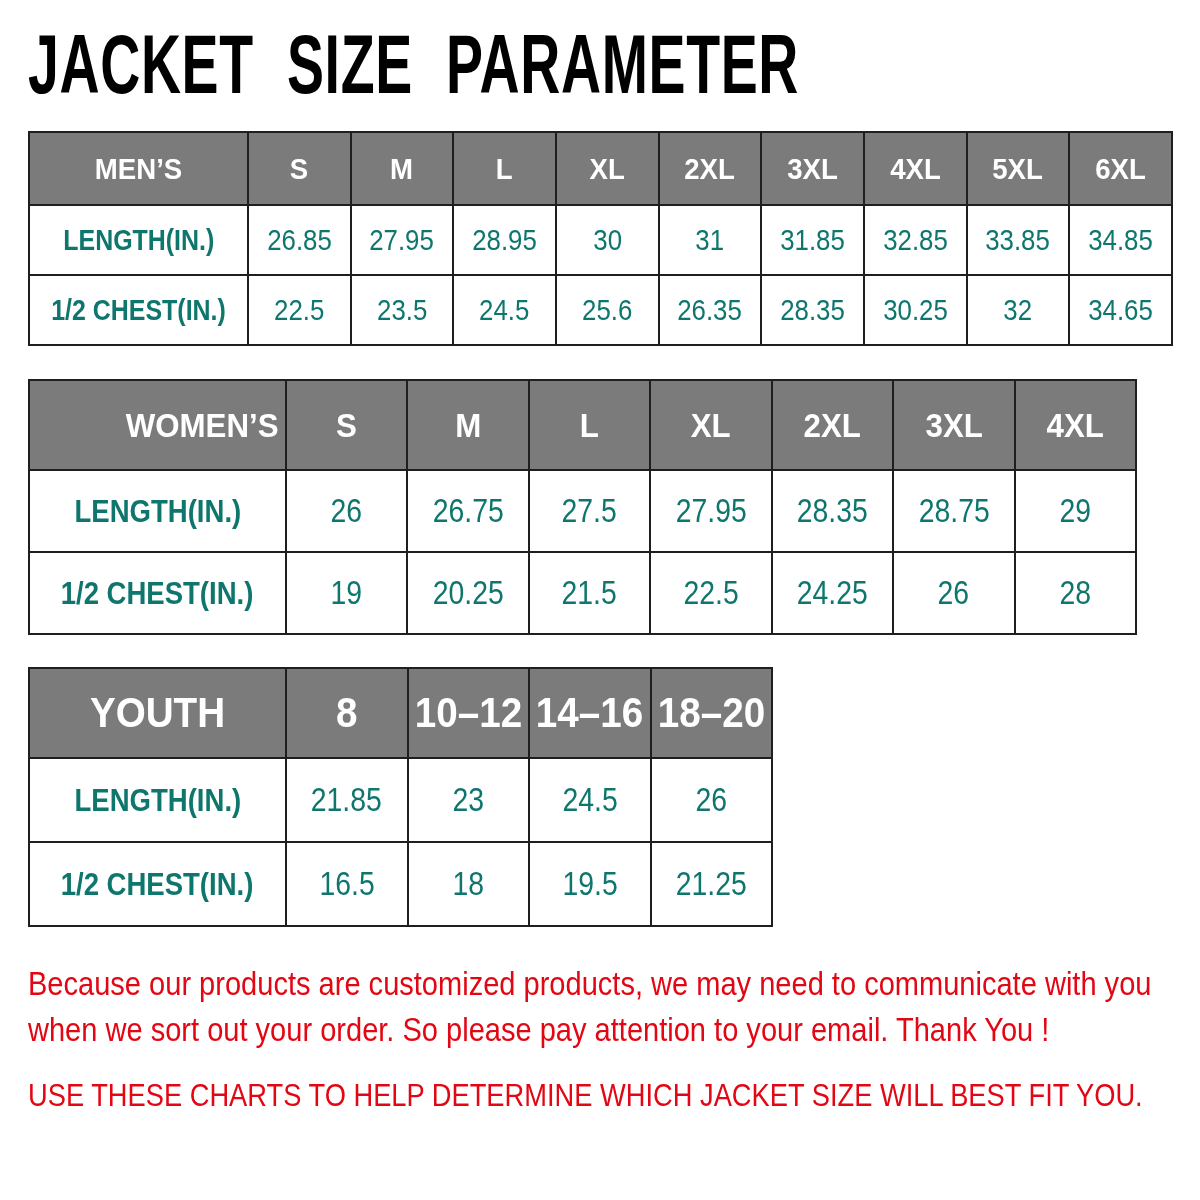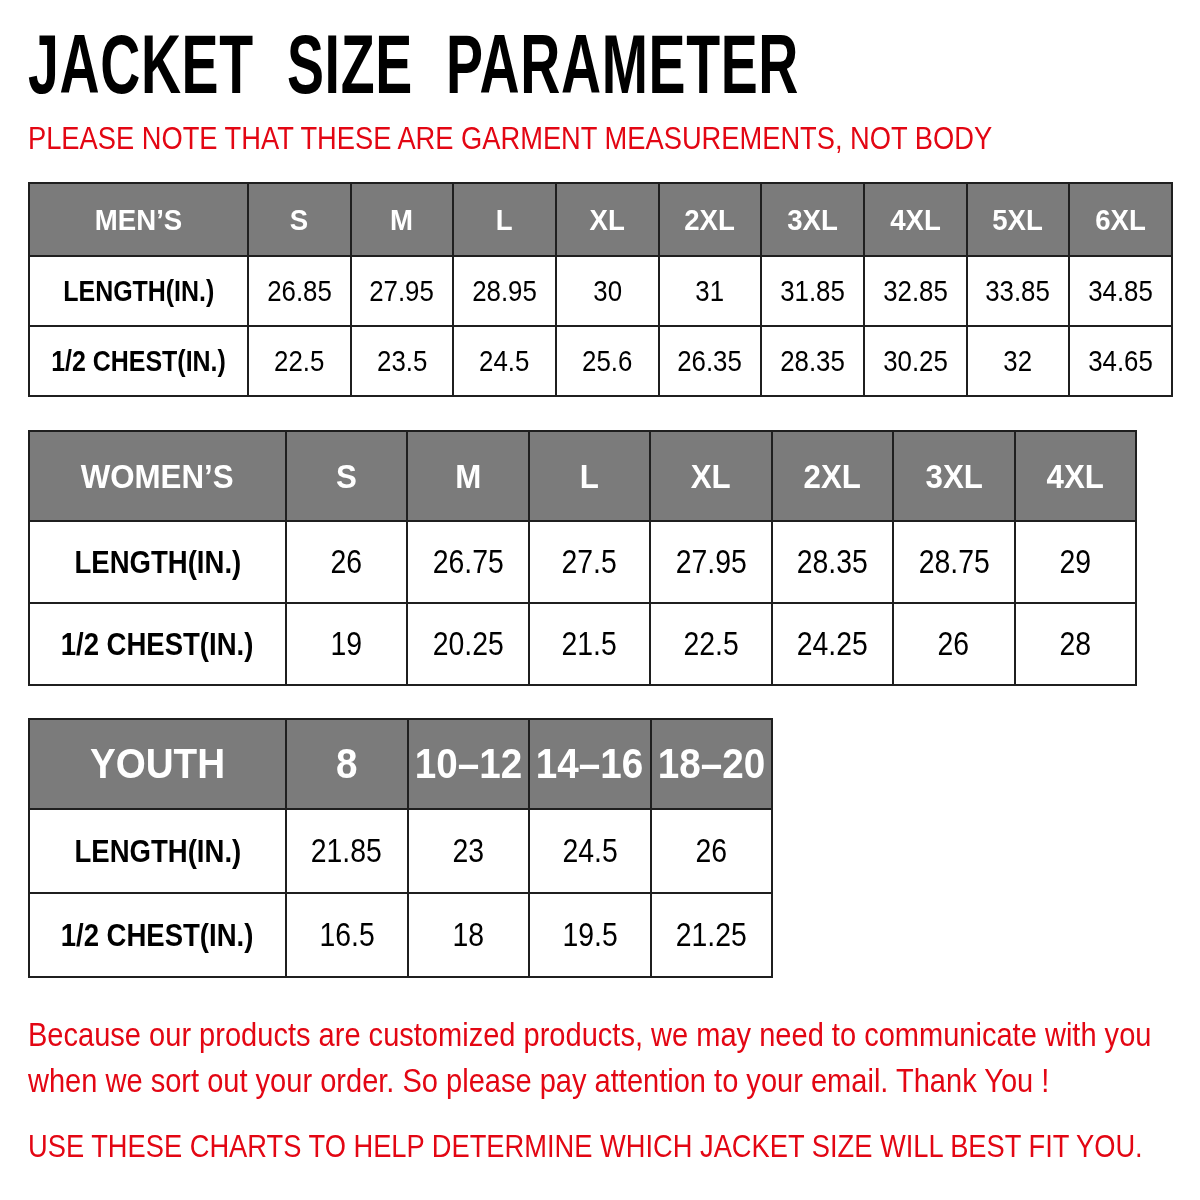--- a/index.html
+++ b/index.html
@@ -54,36 +54,36 @@
     text-align: center;
     vertical-align: middle;
     padding: 0;
     overflow: hidden;
   }
   thead th {
     background: #7b7b7b;
     color: #ffffff;
     font-weight: bold;
   }
-  tbody td { background: #ffffff; color: #000000; border-radius: 12px; }
+  tbody td { background: #ffffff; color: #0f766e; border-radius: 12px; }
 
   .cx  { display: inline-block; transform: scaleX(0.86); white-space: nowrap; }
   .cxh { display: inline-block; transform: scaleX(0.92); white-space: nowrap; }
 
   .men-table   { width: 1145px; margin-top: 25px; }
   .men-table thead th { height: 71px; font-size: 30px; }
   .men-table tbody td { height: 68px; }
   .men-table th:first-child { width: 217px; }
   .men-table .lbl { font-size: 29px; font-weight: bold; }
   .men-table .val { font-size: 30px; }
 
   .women-table { width: 1109px; margin-top: 33px; }
   .women-table thead th { height: 88px; font-size: 34px; }
   .women-table tbody td { height: 80px; }
-  .women-table th:first-child { width: 255px; }
+  .women-table th:first-child { width: 255px; text-align: right; }
   .women-table .lbl { font-size: 32px; font-weight: bold; }
   .women-table .val { font-size: 33px; }
 
   .youth-table { width: 745px; margin-top: 32px; }
   .youth-table thead th { height: 88px; font-size: 42px; }
   .youth-table tbody td { height: 82px; }
   .youth-table th:first-child { width: 255px; }
   .youth-table .lbl { font-size: 32px; font-weight: bold; }
   .youth-table .val { font-size: 33px; }
 
@@ -116,21 +116,20 @@
 </head>
 <body>
 
 <div class="sheet">
 
   <div>
     <h1 class="title">JACKET SIZE PARAMETER</h1>
   </div>
 
   <div class="note">
-    <div><span class="line">PLEASE NOTE THAT THESE ARE GARMENT MEASUREMENTS, NOT BODY</span></div>
   </div>
 
   <table class="men-table">
       <thead>
         <tr>
           <th><span class="cxh">MEN’S</span></th>
           <th><span class="cxh">S</span></th>
           <th><span class="cxh">M</span></th>
           <th><span class="cxh">L</span></th>
           <th><span class="cxh">XL</span></th>

